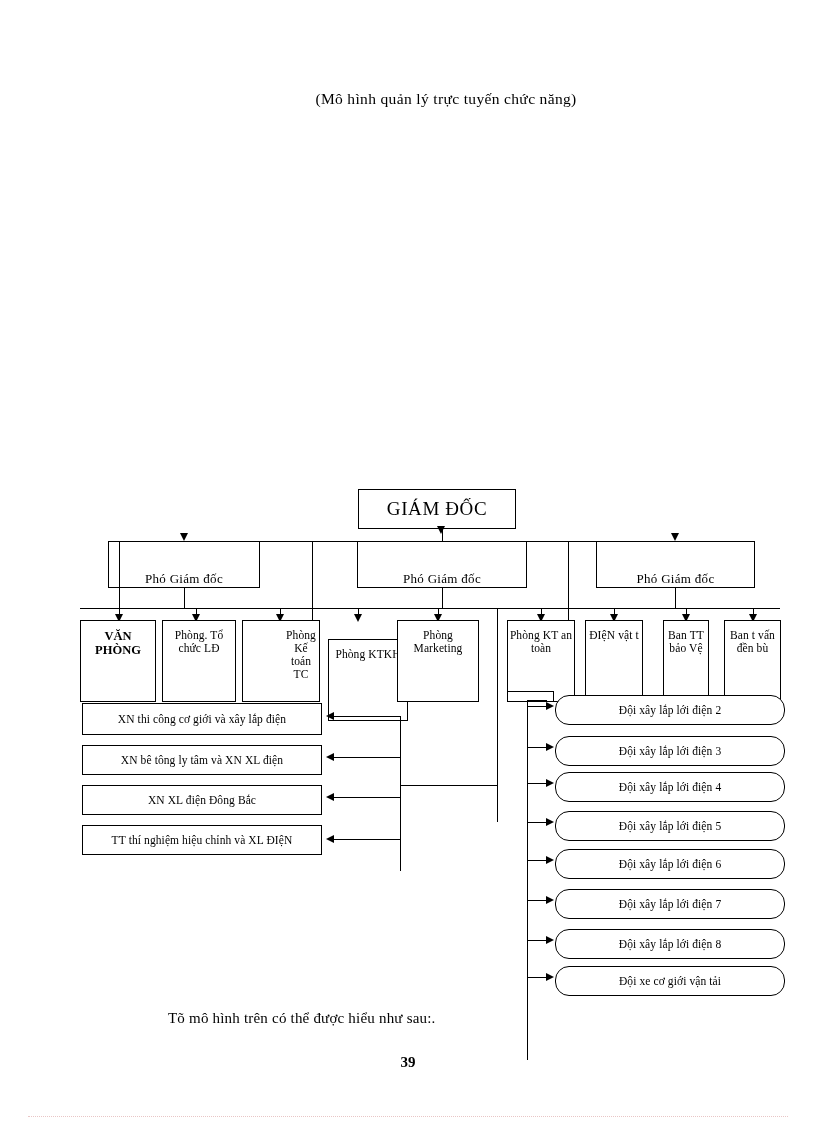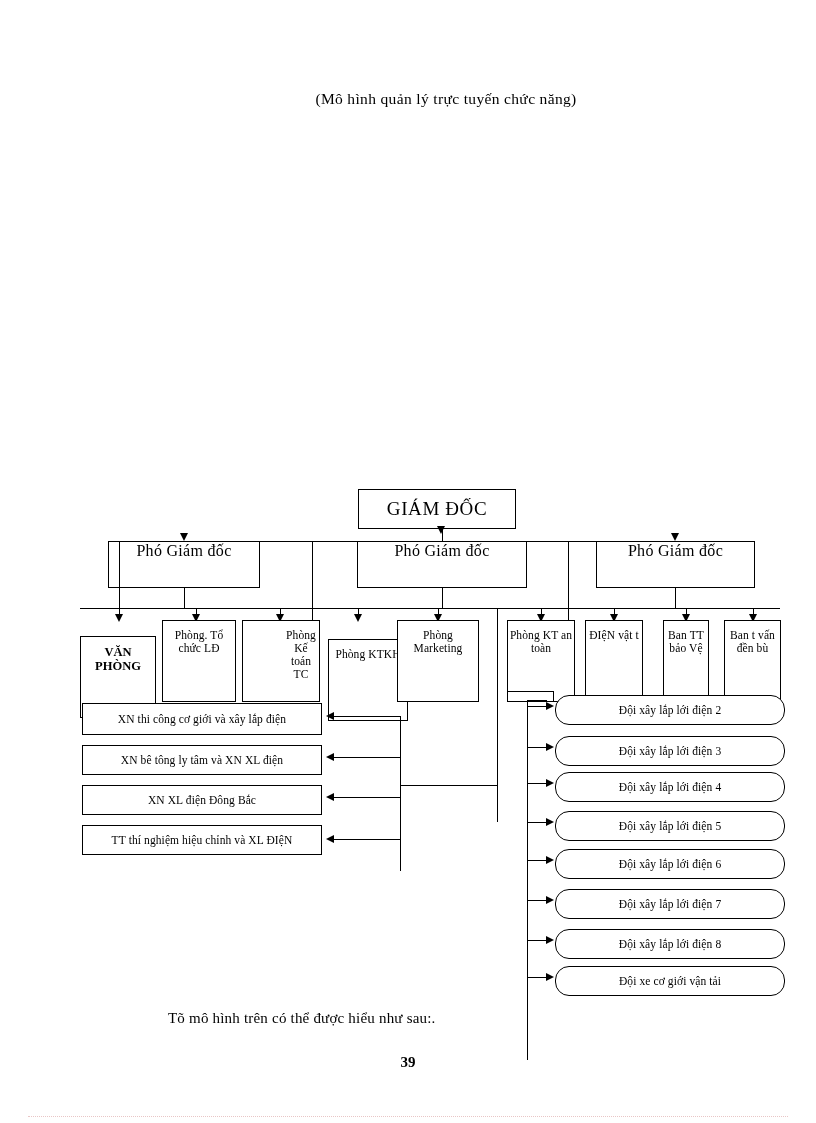--- a/index.html
+++ b/index.html
@@ -70,34 +70,33 @@
     overflow: hidden;
   }
   .box > span { display: block; width: 100%; }
 
   .box-director {
     font-size: 19px;
     letter-spacing: .6px;
     align-items: center;
   }
   .box-deputy {
-    font-size: 16px;
+    font-size: 13px;
     letter-spacing: .3px;
-    align-items: flex-start;
+    align-items: flex-end;
   }
   .box-dept {
     font-size: 11.5px;
     padding-top: 8px;
     letter-spacing: .1px;
   }
   .box-dept.bold-label {
     font-weight: bold;
     font-size: 12.5px;
     letter-spacing: 0;
-    margin-top: 16px;
   }
   .box-unit {
     font-size: 11.5px;
     align-items: center;
     letter-spacing: .1px;
   }
   .box-team {
     font-size: 11.5px;
     align-items: center;
     letter-spacing: .1px;

